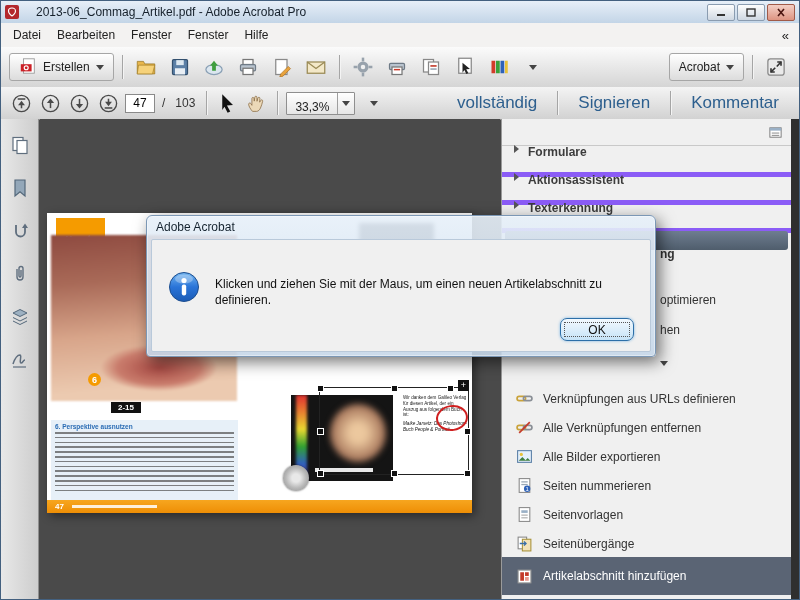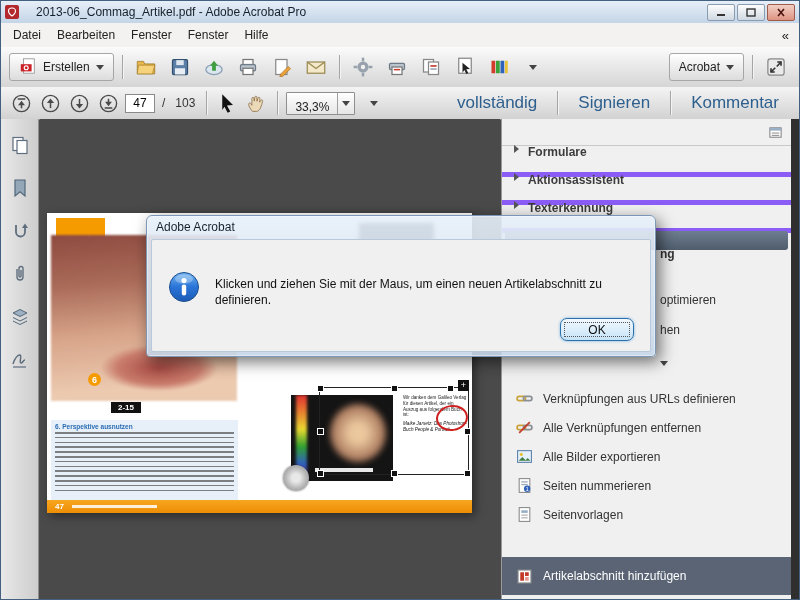--- a/index.html
+++ b/index.html
@@ -470,20 +470,28 @@
     </div>
     <div class="tool-row" style="top:381px">
       <svg viewBox="0 0 16 16">
           <rect x="3" y="1.5" width="10" height="13" fill="#fff" stroke="#888"></rect>
           <rect x="5" y="4" width="6" height="2.5" fill="#9ab0c6"></rect>
           <rect x="5" y="8" width="6" height="1.2" fill="#b5b5b5"></rect>
           <rect x="5" y="10.5" width="6" height="1.2" fill="#b5b5b5"></rect>
         </svg>
       <span>Seitenvorlagen</span>
     </div>
+    <div class="tool-row" style="top:410px">
+      <svg viewBox="0 0 16 16">
+          <rect x="2" y="2" width="8" height="11" fill="#fff" stroke="#888"></rect>
+          <rect x="6" y="4" width="8" height="11" fill="#f2e2b8" stroke="#a8923a"></rect>
+          <path d="M3.5 8h6M7.5 6l2 2-2 2" fill="none" stroke="#3a6ea8" stroke-width="1.2"></path>
+        </svg>
+      <span>Seitenübergänge</span>
+    </div>
     <div class="tool-row active" style="top:438px">
       <svg viewBox="0 0 16 16">
           <rect x="2" y="2" width="12" height="12" fill="#fff" stroke="#999"></rect>
           <rect x="4" y="4" width="3.5" height="8" fill="#c43a2a"></rect>
           <rect x="8.5" y="4" width="3.5" height="3.5" fill="#c43a2a"></rect>
           <rect x="8.5" y="8.5" width="3.5" height="3.5" fill="#e89a90"></rect>
         </svg>
       <span>Artikelabschnitt hinzufügen</span>
     </div>
   </div>

